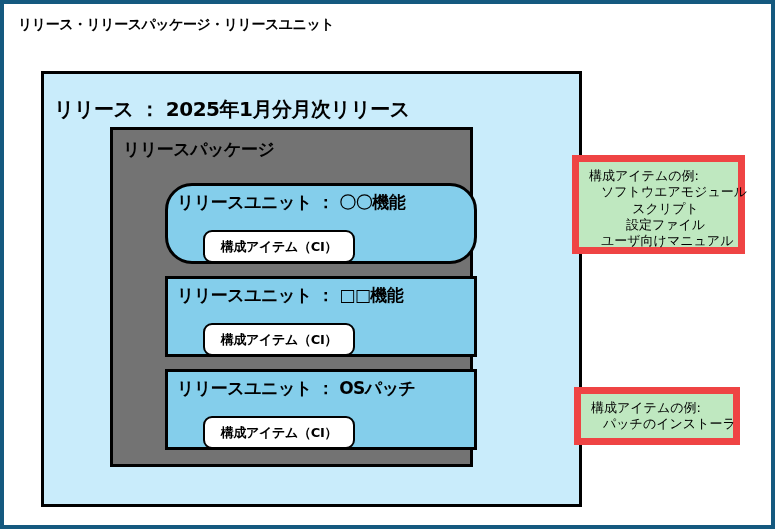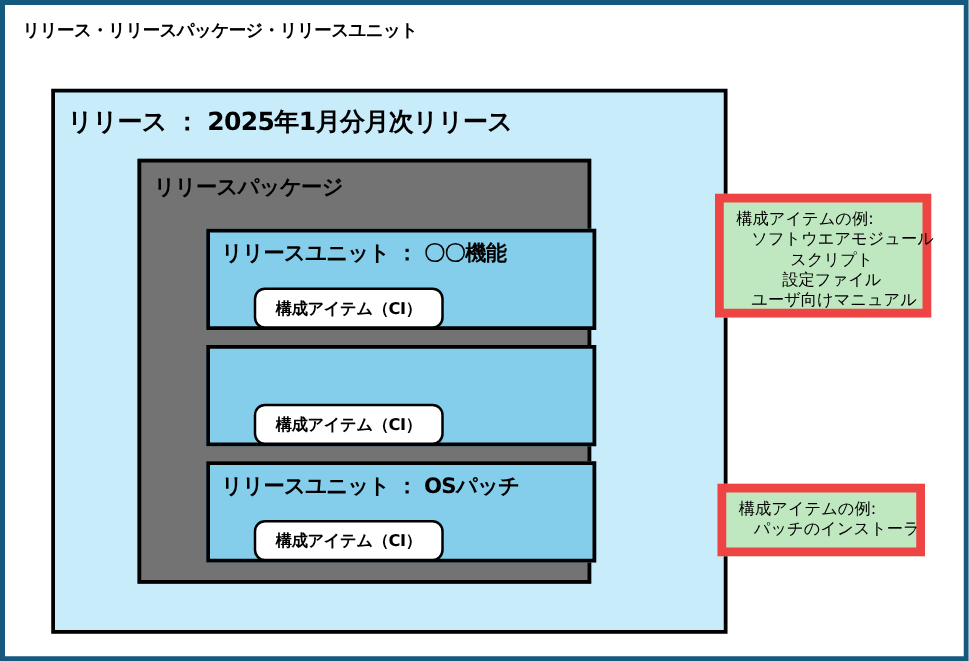--- a/index.html
+++ b/index.html
@@ -38,21 +38,21 @@
     top: 67px;
     width: 541px;
     height: 436px;
     background: #c9ecfb;
     border: 3px solid #000000;
     box-sizing: border-box;
   }
   .release-label {
     position: absolute;
     left: 10px;
-    top: 10px;
+    top: 22px;
     font-size: 20px;
     font-weight: bold;
     color: #000000;
     white-space: nowrap;
     letter-spacing: -0.5px;
   }
   .package-box {
     position: absolute;
     left: 66px;
     top: 53px;
@@ -75,21 +75,21 @@
   
   .unit-box {
     position: absolute;
     left: 52px;
     width: 312px;
     height: 81px;
     background: #84ceeb;
     border: 3px solid #000000;
     box-sizing: border-box;
   }
-  .unit-1 { top: 53px; }
+  .unit-1 { top: 53px; border-radius: 27px; }
   .unit-2 { top: 146px; }
   .unit-3 { top: 239px; }
   .unit-label {
     position: absolute;
     left: 9px;
     top: 5px;
     font-size: 17px;
     font-weight: bold;
     color: #000000;
     white-space: nowrap;
@@ -184,20 +184,21 @@
       <div class="package-label">リリースパッケージ</div>
 
       <div class="unit-box unit-1">
         <div class="unit-label">リリースユニット  ：  〇〇機能</div>
         <div class="ci-pill">
           <span class="ci-pill-label">構成アイテム（CI）</span>
         </div>
       </div>
 
       <div class="unit-box unit-2">
+        <div class="unit-label">リリースユニット  ：  □□機能</div>
         <div class="ci-pill">
           <span class="ci-pill-label">構成アイテム（CI）</span>
         </div>
       </div>
 
       <div class="unit-box unit-3">
         <div class="unit-label">リリースユニット  ：  OSパッチ</div>
         <div class="ci-pill">
           <span class="ci-pill-label">構成アイテム（CI）</span>
         </div>

